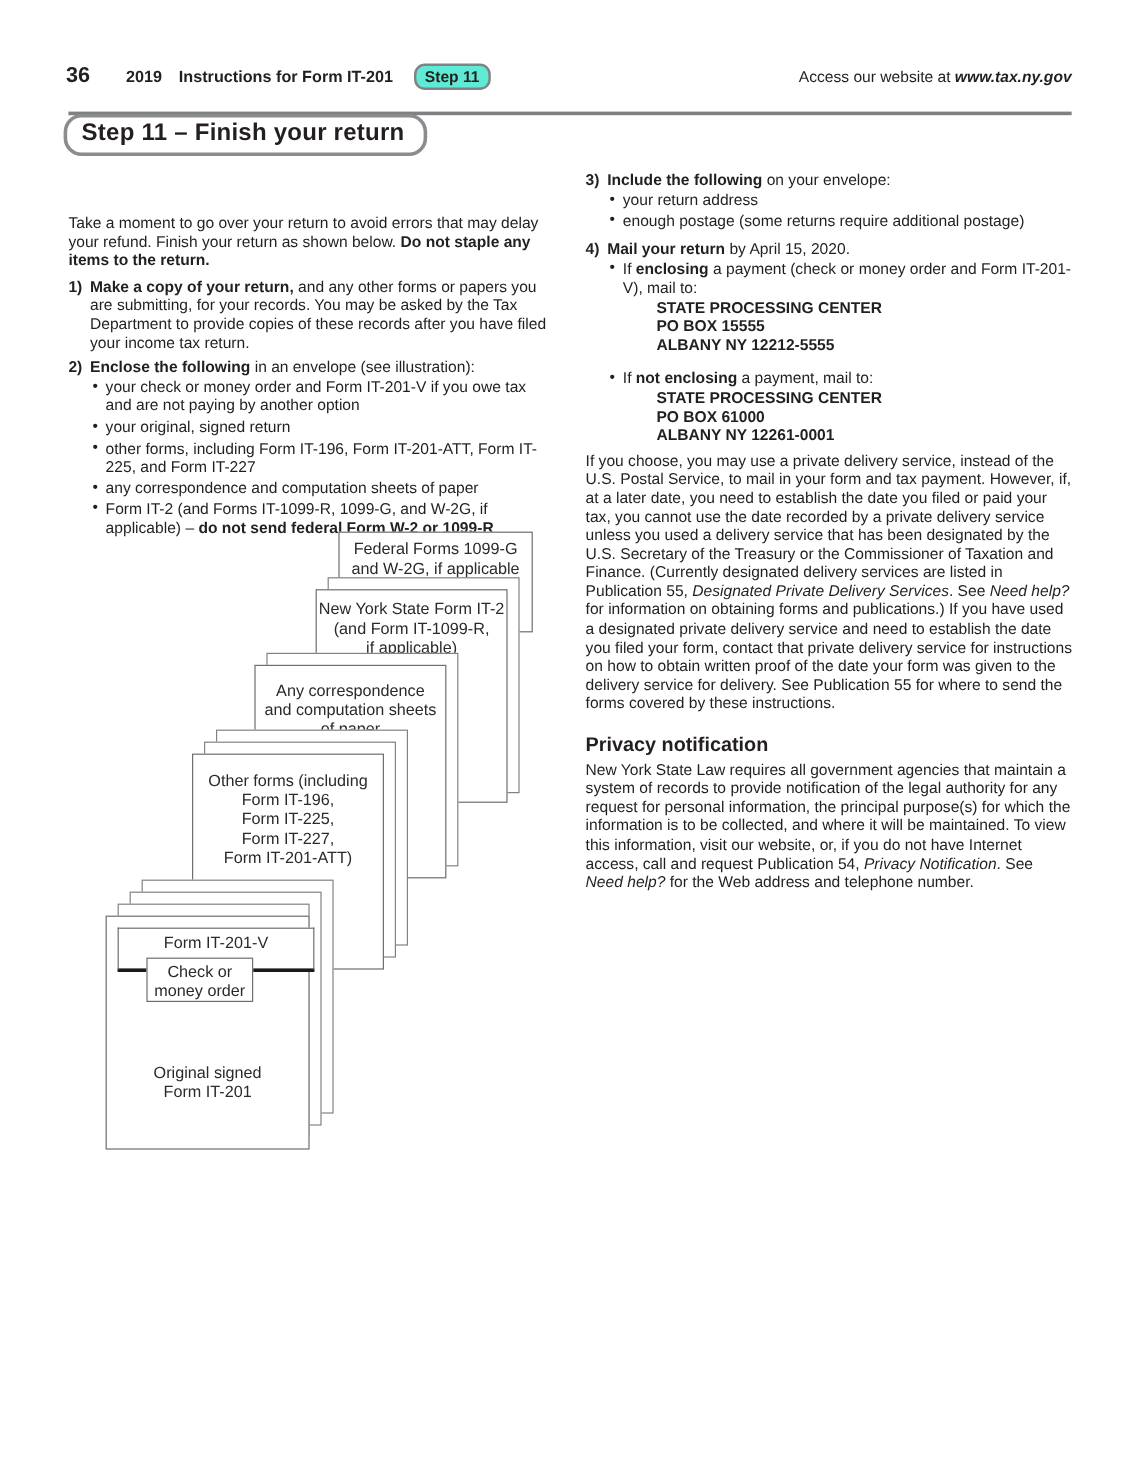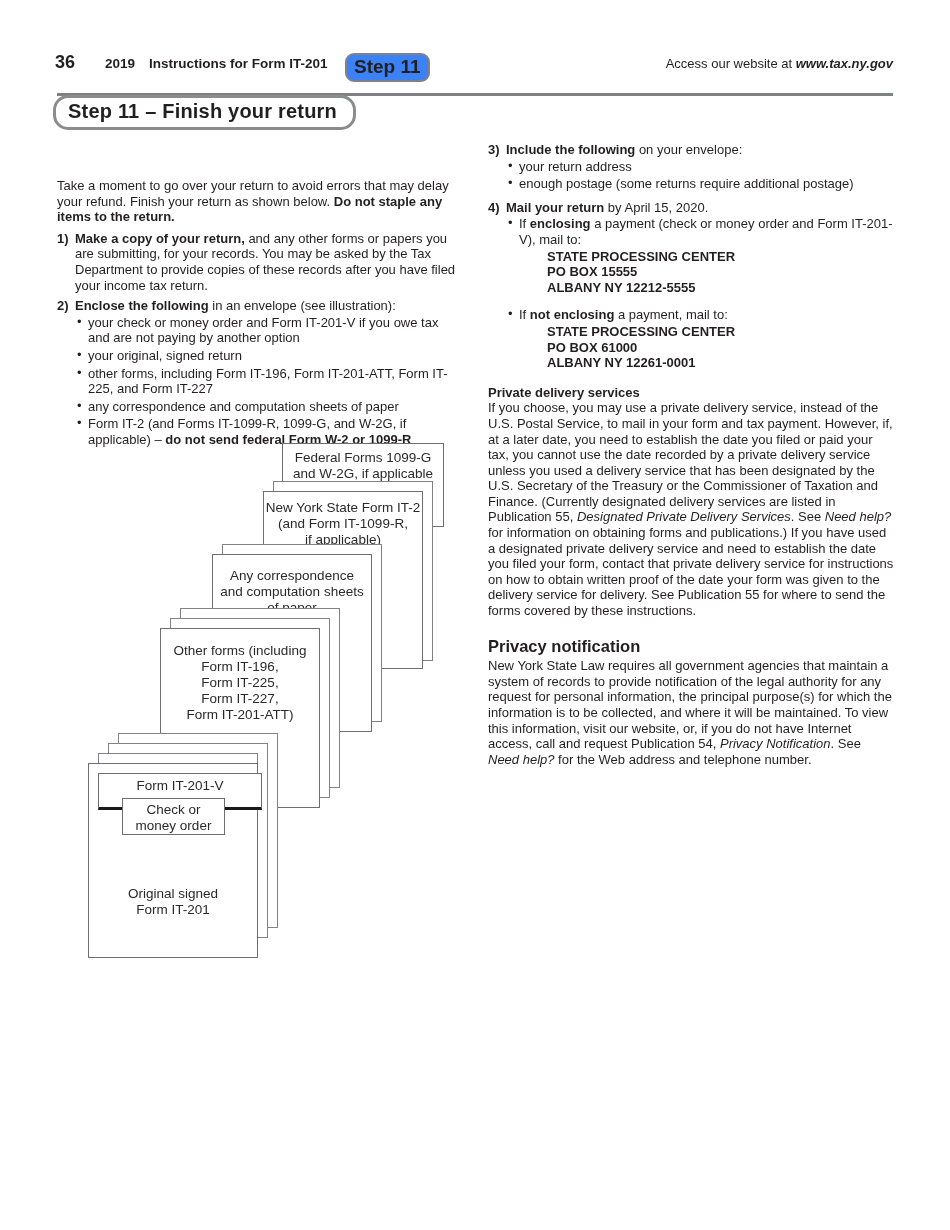--- a/index.html
+++ b/index.html
@@ -5,22 +5,22 @@
   html,body { margin:0; padding:0; background:#ffffff; }
   .page {
     position:relative; width:950px; height:1230px; background:#ffffff;
     font-family:"Liberation Sans", sans-serif; color:#231f20; overflow:hidden;
   }
   
   .pgnum { position:absolute; left:55px; top:52px; font-size:18px; font-weight:bold; }
   .hdr-year { position:absolute; left:105px; top:56px; font-size:13.5px; font-weight:bold; }
   .hdr-title { position:absolute; left:149px; top:56px; font-size:13.5px; font-weight:bold; }
   .hdr-badge {
-    position:absolute; left:345px; top:53px; font-size:19px; font-weight:bold;
-    border:2px solid #808285; border-radius:9px; padding:1px 7px 2px 7px; background:#3b82f6;
+    position:absolute; left:345px; top:53px; font-size:13px; font-weight:bold;
+    border:2px solid #808285; border-radius:9px; padding:1px 7px 2px 7px; background:#5eead4;
   }
   .hdr-web { position:absolute; right:57px; top:56px; font-size:13px;margin-left:34px; }
   .hdr-web .url { font-weight:bold; font-style:italic; }
   
   .rule { position:absolute; left:57px; width:836px; top:93px; height:3px; background:#7f8083; }
   .step-box {
     position:absolute; left:53px; top:95px; background:#fff;
     border:3px solid #8a8c8e; border-radius:15px; padding:2px 16px 4px 12px;
     font-size:20px; font-weight:bold; letter-spacing:0.2px;
   }
@@ -57,21 +57,21 @@
   .bl-d2  { left:123px; top:168px; width:160px; height:180px; z-index:6; }
   .bl-d1  { left:113px; top:178px; width:160px; height:180px; z-index:7; }
   .card-d { left:103px; top:188px; width:160px; height:180px; z-index:8; padding-top:14px; }
   .bl-e3  { left:61px; top:293px; width:160px; height:195px; z-index:9; }
   .bl-e2  { left:51px; top:303px; width:160px; height:195px; z-index:10; }
   .bl-e1  { left:41px; top:313px; width:160px; height:195px; z-index:11; }
   .card-e { left:31px; top:323px; width:170px; height:195px; z-index:12; }
   .card-e .card-label { margin-top:122px; }
   .box-v  { left:41px; top:333px; width:164px; height:37px; z-index:13;
             border-bottom:3px solid #1a1a1a; padding-top:4px; }
-  .box-ck { left:65px; top:358px; width:103px; height:37px; z-index:14; padding-top:3px; }
+  .box-ck { left:65px; top:358px; width:89px; height:37px; z-index:14; padding-top:3px; }
 </style>
 </head>
 <body>
 
 <div class="page">
 
   <div class="pgnum">36</div>
   <div class="hdr-year">2019</div>
   <div class="hdr-title">Instructions for Form IT-201</div>
   <div class="hdr-badge">Step 11</div>
@@ -123,21 +123,20 @@
 ALBANY NY 12212-5555</div>
       </li>
       <li class="sub-gap">
         <span><span>If </span><span class="b">not enclosing</span><span> a payment, mail to:</span></span>
         <div class="addr" style="margin-bottom: 0px; white-space: pre-line;">STATE PROCESSING CENTER
 PO BOX 61000
 ALBANY NY 12261-0001</div>
       </li>
     </ul>
 
-    <div class="h-small">Private delivery services</div>
     <p><span>If you choose, you may use a private delivery service, instead of the U.S. Postal Service, to mail in your form and tax payment. However, if, at a later date, you need to establish the date you filed or paid your tax, you cannot use the date recorded by a private delivery service unless you used a delivery service that has been designated by the U.S. Secretary of the Treasury or the Commissioner of Taxation and Finance. (Currently designated delivery services are listed in Publication 55, </span><span style="font-style: italic;">Designated Private Delivery Services</span><span>. See </span><span style="font-style: italic;">Need help?</span><span> for information on obtaining forms and publications.) If you have used a designated private delivery service and need to establish the date you filed your form, contact that private delivery service for instructions on how to obtain written proof of the date your form was given to the delivery service for delivery. See Publication 55 for where to send the forms covered by these instructions.</span></p>
 
     <div class="h-big">Privacy notification</div>
     <p><span>New York State Law requires all government agencies that maintain a system of records to provide notification of the legal authority for any request for personal information, the principal purpose(s) for which the information is to be collected, and where it will be maintained. To view this information, visit our website, or, if you do not have Internet access, call and request Publication 54, </span><span style="font-style: italic;">Privacy Notification</span><span>. See </span><span style="font-style: italic;">Need help?</span><span> for the Web address and telephone number.</span></p>
   </div>
 
   <div class="diagram">
     <div class="sheet card-label card-a">Federal Forms 1099-G
 and W-2G, if applicable</div>
     <div class="sheet blank bl-b"></div>

